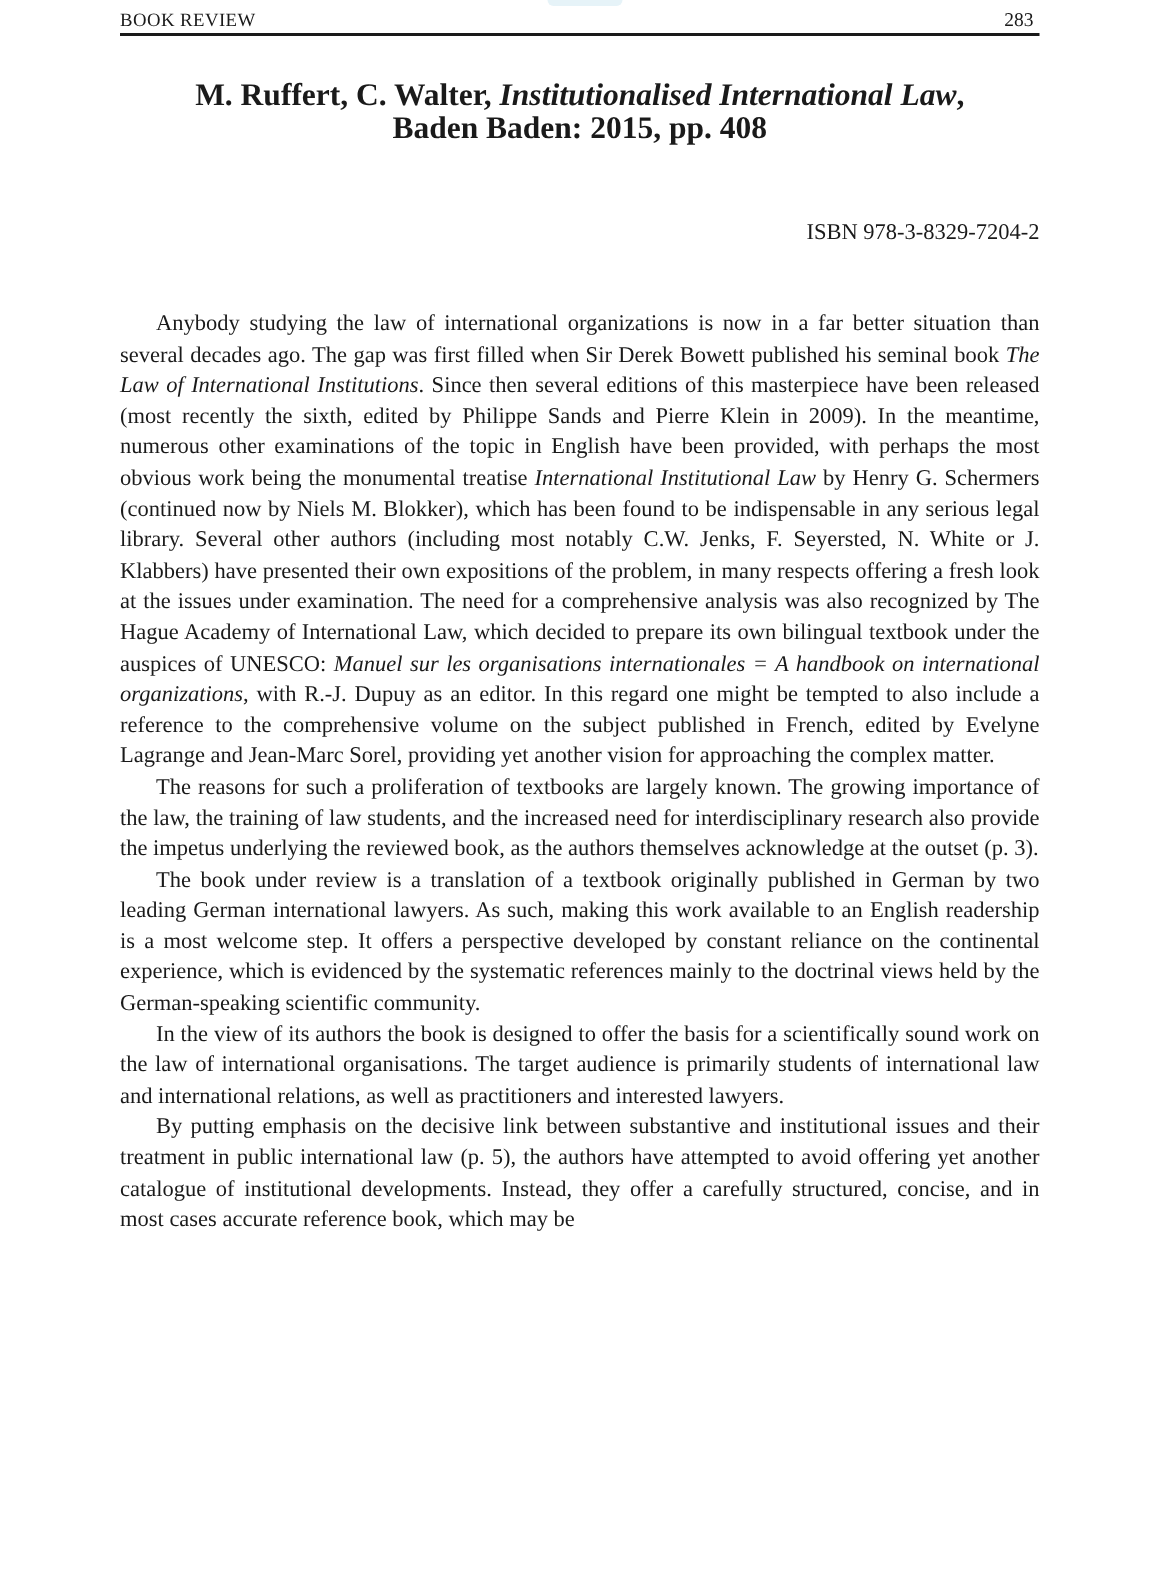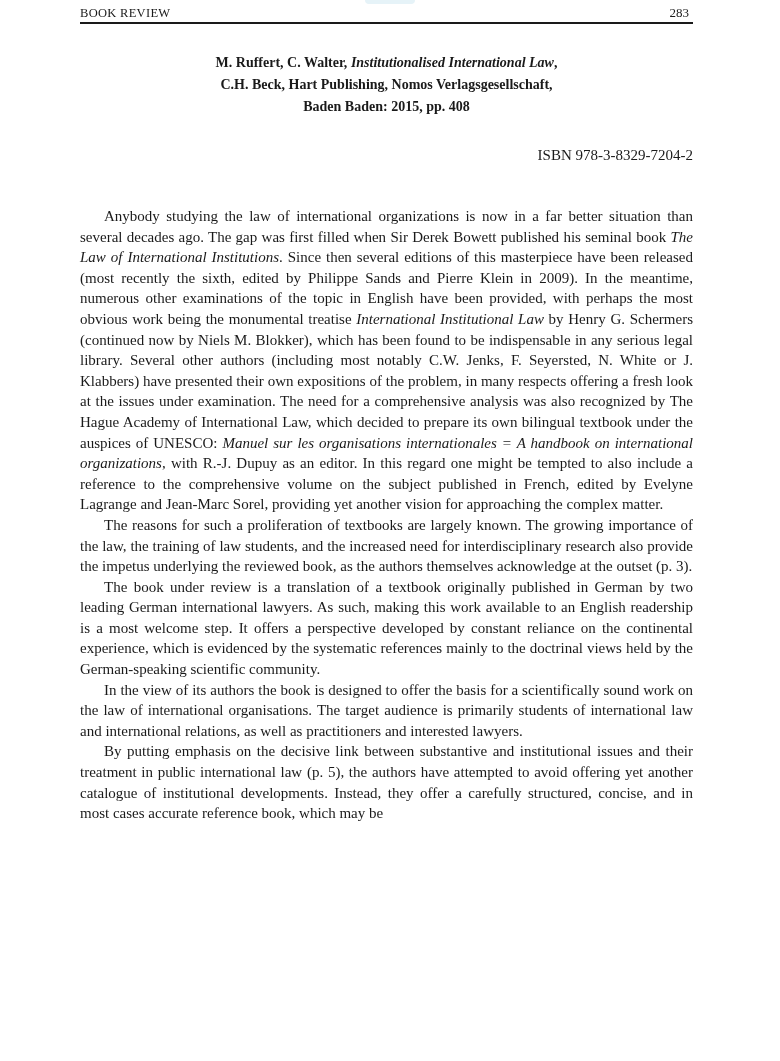--- a/index.html
+++ b/index.html
@@ -1,42 +1,41 @@
 <!DOCTYPE html>
 <html><head>
 <meta charset="utf-8">
 <style>
   html, body { margin: 0; padding: 0; background: #ffffff; }
   body { width: 780px; height: 1061px; position: relative; overflow: hidden; font-family: "Liberation Serif", "DejaVu Serif", serif; color: #1a1a1a; }
   .page-mark { position: absolute; left: 365px; top: 0; width: 50px; height: 4px; background: #e6f3f8; border-radius: 0 0 8px 8px; }
   .running-head { position: absolute; left: 80px; top: 2px; width: 613px; height: 20px; border-bottom: 2px solid #1a1a1a; }
   .running-head .section { position: absolute; left: 0; bottom: 1px; font-size: 12.5px; letter-spacing: 0.3px; text-align: right; }
   .running-head .folio { position: absolute; right: 4px; bottom: 1px; font-size: 13px; }
-  .title-block { position: absolute; left: 80px; top: 52px; width: 613px; text-align: center; font-weight: bold; font-size: 14px; line-height: 22px; }
+  .title-block { position: absolute; left: 80px; top: 52px; width: 613px; text-align: center; font-weight: bold; font-size: 21px; line-height: 22px; }
   .title-block em { font-style: italic; }
   .isbn { position: absolute; left: 80px; top: 147px; width: 613px; text-align: right; font-size: 15px; }
   .body-text { position: absolute; left: 80px; top: 206px; width: 613px; font-size: 15px; line-height: 20.6px; text-align: justify; }
   .body-text p { margin: 0; text-indent: 24px; hyphens: manual; }
   .body-text em { font-style: italic; }
 </style>
 </head>
 <body>
 
 <div class="page-mark"></div>
 
 <div class="running-head">
   <span class="section">BOOK REVIEW</span>
   <span class="folio">283</span>
 </div>
 
 <div class="title-block">
   <div>
     <span>M. Ruffert, C. Walter, </span><em>Institutionalised International Law</em><span>,</span>
   </div>
-  <div>C.H. Beck, Hart Publishing, Nomos Verlagsgesellschaft,</div>
   <div>Baden Baden: 2015, pp. 408</div>
 </div>
 
 <div class="isbn">ISBN 978-3-8329-7204-2</div>
 
 <div class="body-text">
   <p>
     <span>Anybody studying the law of international organizations is now in a far better situation than several decades ago. The gap was first filled when Sir Derek Bowett published his seminal book </span><em>The Law of International Institutions</em><span>. Since then several editions of this masterpiece have been released (most recently the sixth, edited by Philippe Sands and Pierre Klein in 2009). In the meantime, numerous other examinations of the topic in English have been provided, with perhaps the most obvious work being the monumental treatise </span><em>International Institutional Law</em><span> by Henry G. Schermers (continued now by Niels M. Blokker), which has been found to be indispensable in any serious legal library. Several other authors (including most notably C.W. Jenks, F. Seyersted, N. White or J. Klabbers) have presented their own expositions of the problem, in many respects offering a fresh look at the issues under examination. The need for a comprehensive analysis was also recognized by The Hague Academy of International Law, which decided to prepare its own bilingual textbook under the auspices of UNESCO: </span><em>Manuel sur les organisations internationales = A handbook on international organizations</em><span>, with R.-J. Dupuy as an editor. In this regard one might be tempted to also include a reference to the comprehensive volume on the subject published in French, edited by Evelyne Lagrange and Jean-Marc Sorel, providing yet another vision for approaching the complex matter.</span>
   </p>
   <p>The reasons for such a proliferation of textbooks are largely known. The growing importance of the law, the training of law students, and the increased need for interdisciplinary research also provide the impetus underlying the reviewed book, as the authors themselves acknowledge at the outset (p. 3).</p>

